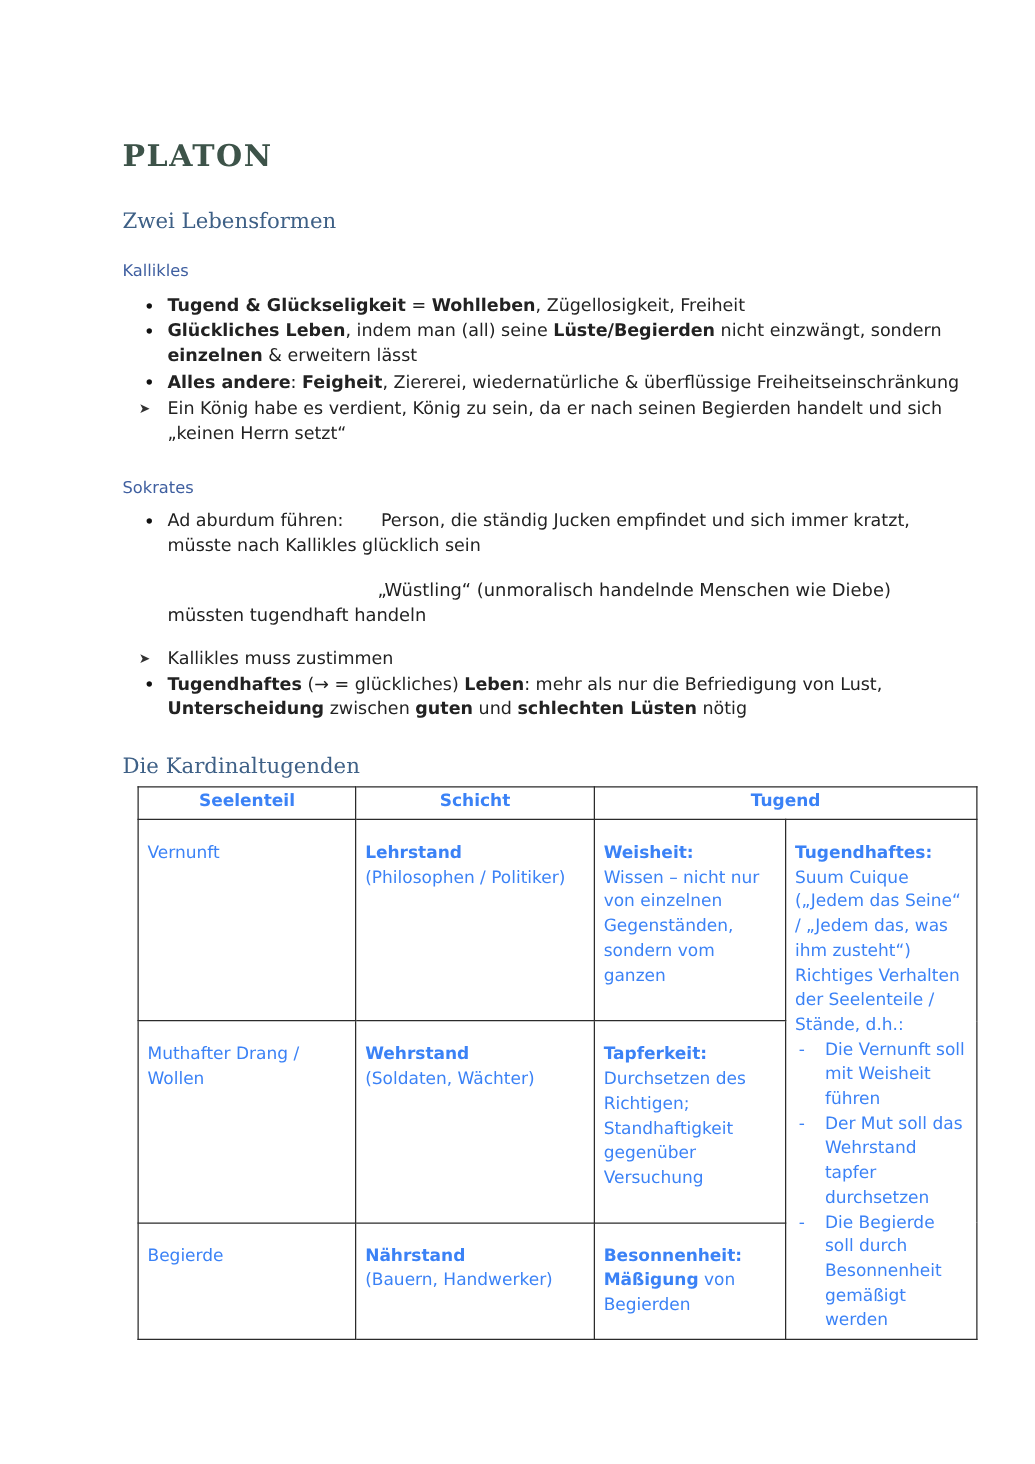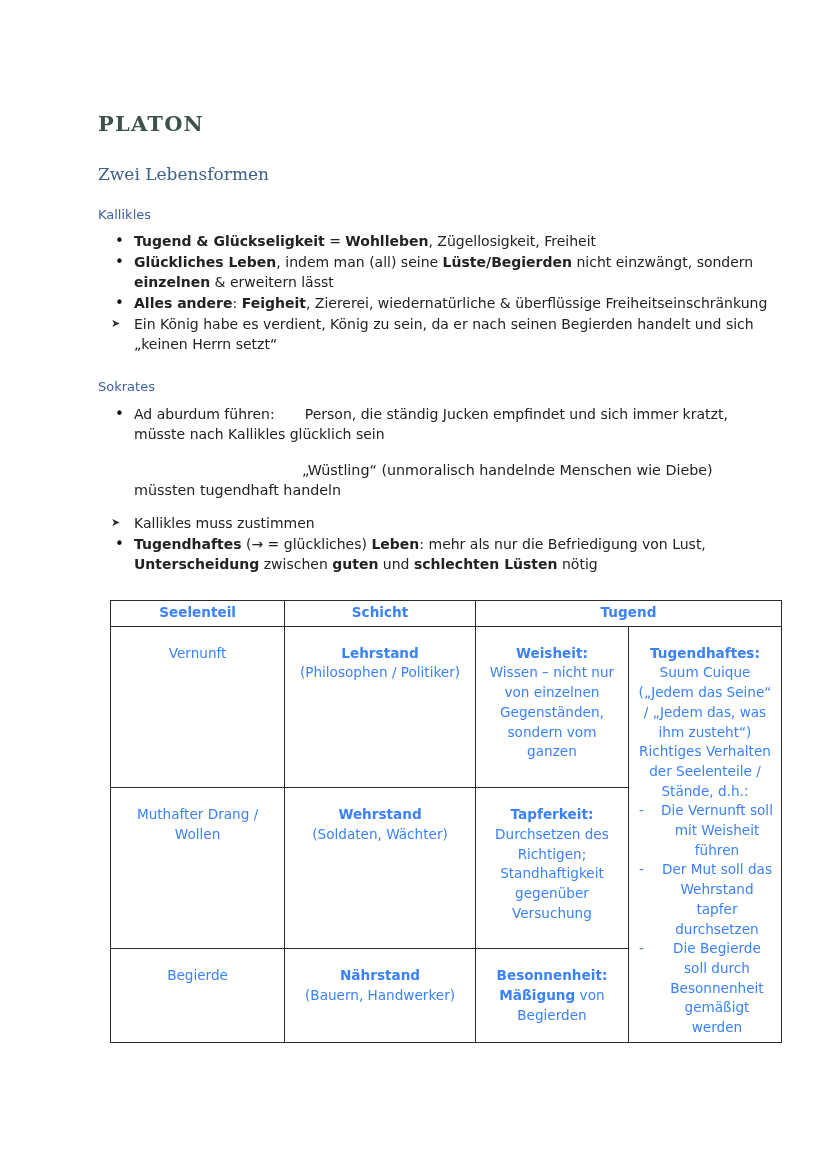--- a/index.html
+++ b/index.html
@@ -25,21 +25,21 @@
   .content {
     position: absolute;
     left: 98px;
     top: 112px;
     width: 672px;
   }
 
   
   h1.doc-title {
     font-family: "DejaVu Serif", serif;
-    font-size: 21px;
+    font-size: 24px;
     font-weight: bold;
     letter-spacing: 1.2px;
     color: #3d5349;
     margin: 0 0 30px 0;
     line-height: 1.1;
   }
   h2.section-title {
     font-family: "DejaVu Serif", serif;
     font-size: 17px;
     font-weight: normal;
@@ -114,21 +114,21 @@
     font-size: 13.6px;
     line-height: 1.45;
     color: #3b82f6;
     margin-left: 12px;
   }
   table.kardinal td, table.kardinal th {
     border: 1px solid #2b2b2b;
     vertical-align: top;
     padding: 17px 7px 4px 7px;
     font-weight: normal;
-    text-align: center;
+    text-align: left;
   }
   table.kardinal th {
     text-align: center;
     font-weight: bold;
     padding: 2px 4px 3px 4px;
   }
   td.bold-cell, .cell-bold { font-weight: bold; }
   .col1 { width: 127px; }
   .col2 { width: 140px; }
   .col3 { width: 175px; }
@@ -192,20 +192,21 @@
       <li class="arrow">
         <span>Kallikles muss zustimmen</span>
       </li>
       <li class="dot">
         <span class="b">Tugendhaftes</span><span> (→ = glückliches) </span><span class="b">Leben</span><span>: mehr als nur die Befriedigung von Lust, </span><span class="b">Unterscheidung</span><span> zwischen </span><span class="b">guten</span><span> und </span><span class="b">schlechten Lüsten</span><span> nötig</span>
       </li>
     </ul>
 
     <div class="spacer-24"></div>
 
+    <h2 class="table-title">Die Kardinaltugenden</h2>
 
     <table class="kardinal">
       <thead>
         <tr>
           <th class="col1">Seelenteil</th>
           <th class="col2">Schicht</th>
           <th class="col3 col4" colspan="2">Tugend</th>
         </tr>
       </thead>
       <tbody>

